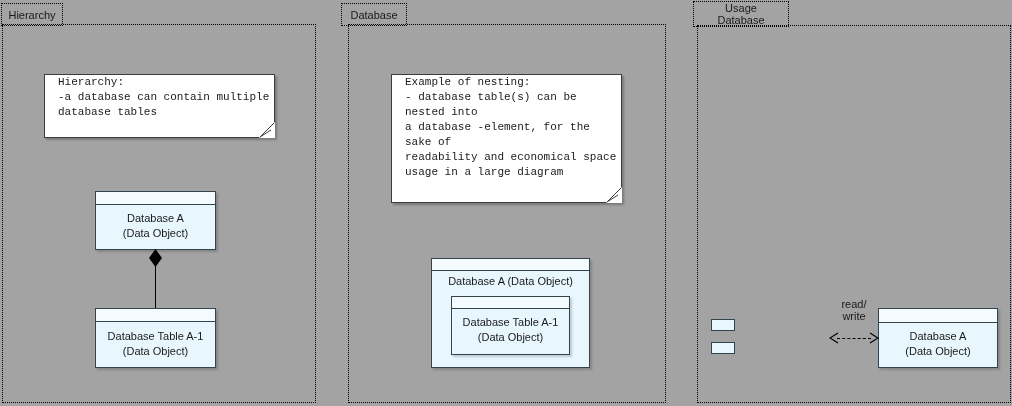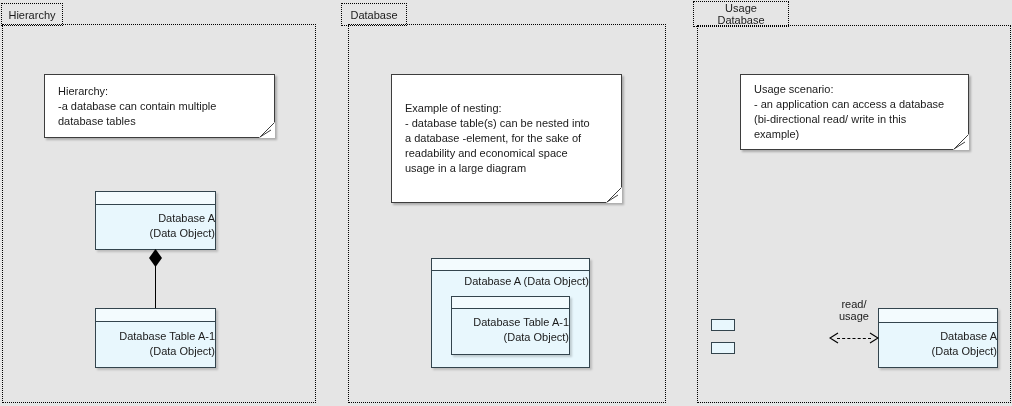--- a/index.html
+++ b/index.html
@@ -7,48 +7,48 @@
     --shape-band-fill:#f3fbfe;
     --shape-border:#33444d;
     --note-fill:#ffffff;
     --note-border:#3d3d3d;
     --group-border:#000000;
     --connector:#000000;
     --text:#1a1a1a;
   }
   html,body{margin:0;padding:0;background:#ffffff;}
   #canvas{
-    position:relative;width:1012px;height:406px;background:#e5e5e5;
+    position:relative;width:1012px;height:406px;background:#a3a3a3;
     font-family:"Liberation Sans","DejaVu Sans",sans-serif;
     font-size:11px;color:var(--text);overflow:hidden;
   }
   .group{position:absolute;border:1px dotted var(--group-border);background:transparent;}
   .group-label{
     position:absolute;border:1px dotted var(--group-border);
     display:flex;align-items:center;justify-content:center;text-align:center;
     line-height:12px;background:transparent;z-index:3;
   }
   .note{
     position:absolute;background:var(--note-fill);border:1px solid var(--note-border);
     box-shadow:2px 2px 2px rgba(0,0,0,0.25);
-    display:flex;flex-direction:column;justify-content:center;
-    padding-left:13px;padding-right:0;box-sizing:border-box;z-index:2;
+    display:flex;flex-direction:column;justify-content:flex-start;
+    padding-left:13px;padding-right:0;box-sizing:border-box;z-index:2;font-family:Liberation Mono, monospace;
   }
   .note .note-text{white-space:pre-line;line-height:15px;}
   .note .fold{position:absolute;right:-1px;bottom:-1px;width:16px;height:16px;}
   .shape{
     position:absolute;background:var(--shape-fill);border:1px solid var(--shape-border);
     box-sizing:border-box;box-shadow:2px 2px 2px rgba(0,0,0,0.18);z-index:2;
   }
   .shape .band{
     position:absolute;left:0;top:0;right:0;
     background:var(--shape-band-fill);border-bottom:1px solid var(--shape-border);
   }
   .shape .shape-text{
-    position:absolute;left:0;right:0;text-align:right;white-space:pre-line;line-height:15px;
+    position:absolute;left:0;right:0;text-align:center;white-space:pre-line;line-height:15px;
   }
   .connector-line{position:absolute;border-left:1px solid var(--connector);width:0;z-index:1;}
   .dashed-line{position:absolute;border-top:1px dashed var(--connector);height:0;z-index:1;}
   .svg-icon{position:absolute;z-index:3;}
   .component-tab{
     position:absolute;width:24px;height:12px;background:var(--shape-fill);
     border:1px solid var(--shape-border);box-sizing:border-box;z-index:4;
   }
   .arrow-label{position:absolute;text-align:center;white-space:pre-line;line-height:12px;z-index:2;}
 </style>
@@ -88,31 +88,20 @@
 a database -element, for the sake of
 readability and economical space
 usage in a large diagram</div>
     <svg class="fold" viewBox="0 0 16 16">
       <polygon points="16,0 16,16 0,16" fill="#ffffff"></polygon>
       <path d="M1,15 L15,1" stroke="#3d3d3d" stroke-width="1" fill="none"></path>
       <path d="M1,15 L12,8" stroke="#3d3d3d" stroke-width="1" fill="none"></path>
     </svg>
   </div>
 
-  <div class="note" style="left:740px;top:74px;width:229px;height:76px;">
-    <div class="note-text">Usage scenario:
-- an application can access a database
-(bi-directional read/ write in this
-example)</div>
-    <svg class="fold" viewBox="0 0 16 16">
-      <polygon points="16,0 16,16 0,16" fill="#ffffff"></polygon>
-      <path d="M1,15 L15,1" stroke="#3d3d3d" stroke-width="1" fill="none"></path>
-      <path d="M1,15 L12,8" stroke="#3d3d3d" stroke-width="1" fill="none"></path>
-    </svg>
-  </div>
 
   <div class="connector-line" style="left:155px;top:250px;height:58px;"></div>
   <svg class="svg-icon" style="left:148px;top:249px;" width="15" height="18" viewBox="0 0 15 18">
     <polygon points="7.5,0 14,9 7.5,18 1,9" fill="#000000"></polygon>
   </svg>
 
   <div class="shape" style="left:95px;top:191px;width:121px;height:59px;">
     <div class="band" style="height:12px;"></div>
     <div class="shape-text" style="top:19px;">Database A
 (Data Object)</div>
@@ -144,15 +133,15 @@
   </div>
 
   <div class="dashed-line" style="left:837px;top:338px;width:34px;"></div>
   <svg class="svg-icon" style="left:829px;top:332px;" width="10" height="12" viewBox="0 0 10 12">
     <path d="M9,1 L1,6 L9,11" stroke="#000000" stroke-width="1.2" fill="none"></path>
   </svg>
   <svg class="svg-icon" style="left:869px;top:332px;" width="10" height="12" viewBox="0 0 10 12">
     <path d="M1,1 L9,6 L1,11" stroke="#000000" stroke-width="1.2" fill="none"></path>
   </svg>
   <div class="arrow-label" style="left:832px;top:298px;width:44px;">read/
-usage</div>
+write</div>
 
 </div>
 
 </body></html>

